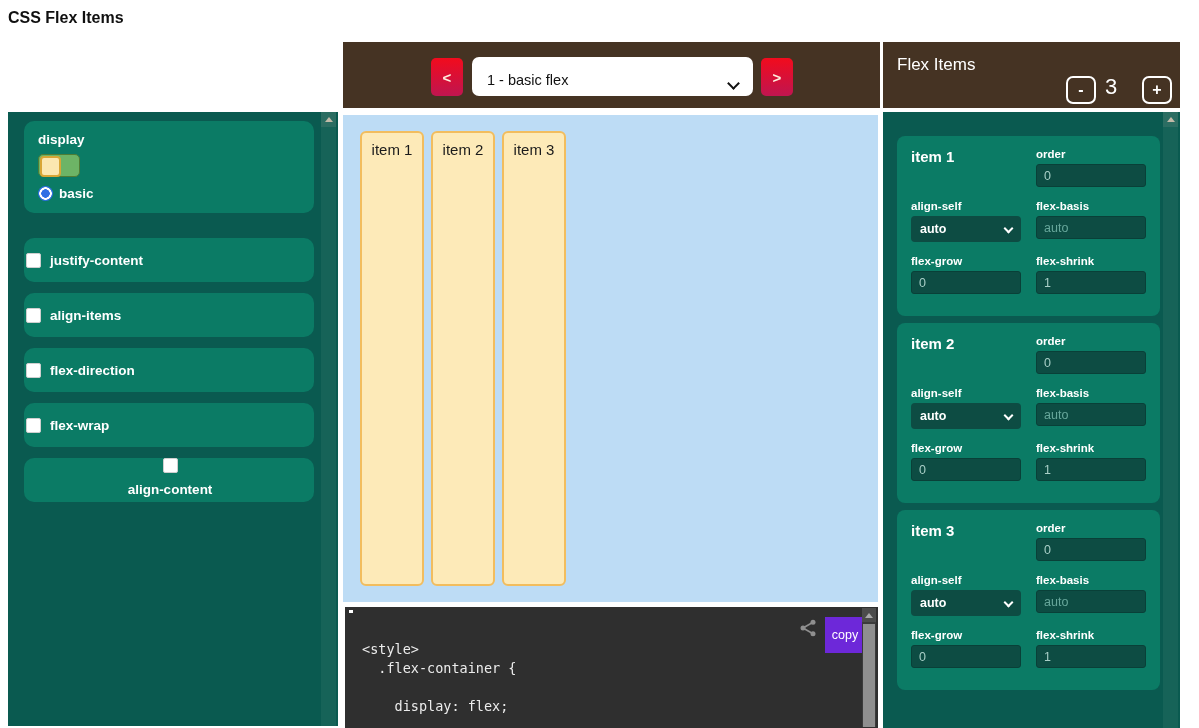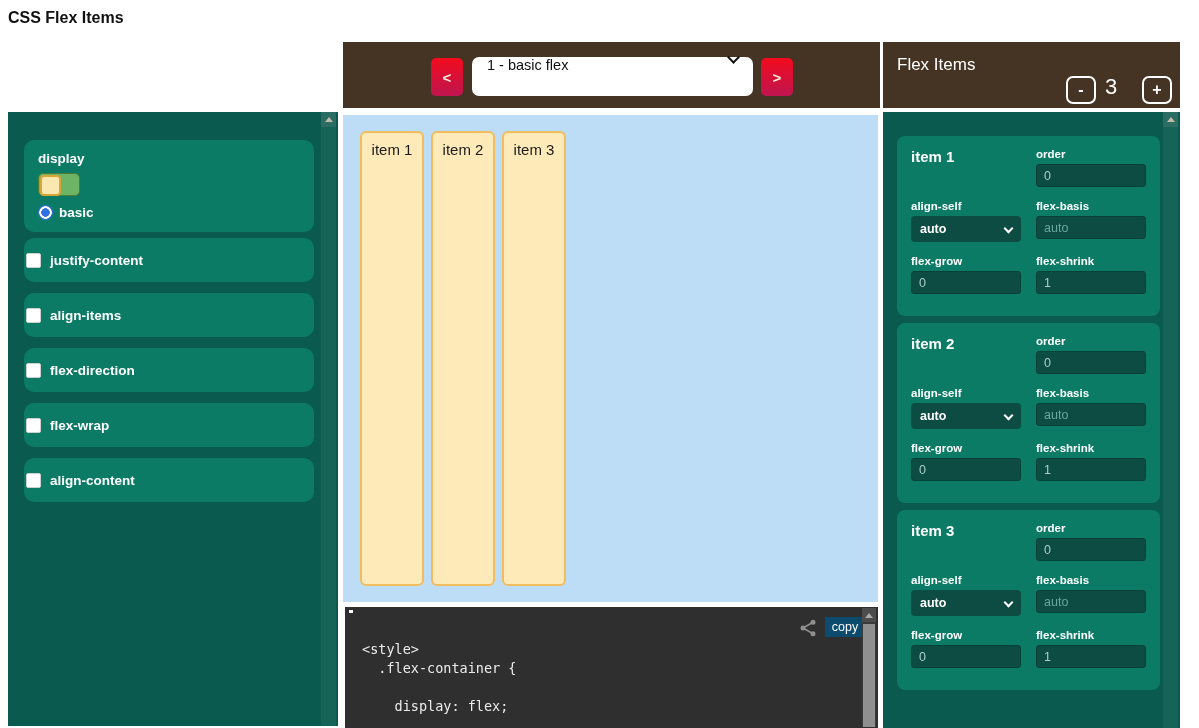--- a/index.html
+++ b/index.html
@@ -22,63 +22,63 @@
   #body-right{left:883px;top:112px;width:297px;height:616px;}
 
   
   .vscroll{position:absolute;top:0;right:2px;width:15px;height:100%;background:#166358;}
   .vscroll .scroll-btn{height:15px;background:#2b6d62;display:flex;align-items:center;justify-content:center;}
   .tri-up{width:0;height:0;border-left:4px solid transparent;border-right:4px solid transparent;
           border-bottom:5px solid #c2baa8;}
 
   
   .card{position:absolute;left:16px;width:290px;background:#0b7b65;border-radius:10px;box-sizing:border-box;}
-  #display-card{top:28px;height:92px;padding:11px 14px;}
+  #display-card{top:9px;height:92px;padding:11px 14px;}
   #display-card .card-label{font-size:13.5px;font-weight:bold;color:#fff;}
   .toggle{margin-top:7px;width:42px;height:23px;background:#6db466;border:1px solid #4f7d35;
           border-radius:5px;box-sizing:border-box;position:relative;cursor:pointer;}
   .toggle .knob{position:absolute;left:1px;top:1px;width:17px;height:17px;background:#fbe7b0;
                 border:2px solid #d8a636;border-radius:4px;}
   .radio-row{margin-top:9px;display:flex;align-items:center;gap:6px;}
   .radio{width:15px;height:15px;border-radius:50%;
          background:radial-gradient(circle,#2f6fe4 0 4px,#ffffff 4.5px 6px,#2f6fe4 6.5px);}
   .radio-label{font-size:13.5px;font-weight:bold;color:#fff;}
 
   .prop-card{height:44px;display:flex;align-items:center;padding-left:2px;gap:9px;cursor:pointer;}
   .checkbox{width:13px;height:13px;background:#fff;border:1px solid #cfcfcf;border-radius:2px;flex:0 0 13px;}
   .prop-label{font-size:13.5px;font-weight:bold;color:#fff;}
-  #prop-0{top:126px;} #prop-1{top:181px;} #prop-2{top:236px;} #prop-3{top:291px;} #prop-4{top:346px;}
+  #prop-0{top:126px;} #prop-1{top:181px;} #prop-2{top:236px;} #prop-3{top:291px;} #prop-4{top:346px;flex-direction:column;}
 
   
   .nav-btn{position:absolute;top:16px;width:32px;height:38px;border:none;border-radius:5px;
            background:linear-gradient(180deg,#f20b1d,#bf1550);color:#ffeedd;font-size:15px;
            font-weight:bold;cursor:pointer;font-family:inherit;}
   #prev-btn{left:88px;} #next-btn{left:418px;}
   .preset-select{position:absolute;left:129px;top:15px;width:281px;height:39px;background:#fff;
-                 border-radius:7px;display:flex;align-items:flex-start;padding:0 15px;box-sizing:border-box;
+                 border-radius:7px;display:flex;align-items:flex-end;padding:8px 15px;box-sizing:border-box;
                  font-size:14.5px;color:#111;cursor:pointer;}
   .chev{width:7px;height:7px;border-right:2.5px solid #111;border-bottom:2.5px solid #111;
         transform:rotate(45deg);margin-left:auto;margin-top:-4px;}
   .chev.small{width:5px;height:5px;border-right:2px solid #fff;border-bottom:2px solid #fff;margin-top:-2px;}
 
   
   .canvas{position:absolute;left:343px;top:115px;width:535px;height:487px;background:#bddcf5;
           display:flex;gap:7px;padding:16px 17px;box-sizing:border-box;}
   .flex-item{flex:0 0 64px;width:64px;background:#fdeab8;border:2px solid #f2bd5e;border-radius:6px;
              font-size:15px;color:#1b1b1b;text-align:center;padding-top:8px;box-sizing:border-box;}
 
   
   .code{position:absolute;left:345px;top:607px;width:533px;height:121px;background:#2f2f2f;overflow:hidden;}
   .code-dot{position:absolute;left:4px;top:3px;width:4px;height:3px;background:#fff;}
   .code-lines{position:absolute;left:17px;top:33px;font-family:"DejaVu Sans Mono",monospace;
               font-size:13.5px;line-height:19px;color:#ececec;}
   .code-line{white-space:pre;min-height:19px;}
   .share-btn{position:absolute;left:453px;top:11px;width:20px;height:20px;background:none;border:none;
              padding:0;cursor:pointer;}
-  .copy-btn{position:absolute;left:480px;top:10px;width:40px;height:20px;background:#0c4a6e;color:#fff;
+  .copy-btn{position:absolute;left:480px;top:10px;width:40px;height:36px;background:#6d28d9;color:#fff;
             border:none;font-size:12.5px;font-family:inherit;cursor:pointer;padding:0;}
   .code-scroll{position:absolute;right:2px;top:1px;width:14px;height:119px;background:#3b3b3b;}
   .code-scroll .scroll-btn{height:14px;background:#4c4c4c;display:flex;align-items:center;justify-content:center;}
   .code-scroll .tri-up{border-bottom-color:#a9a9a9;}
   .code-thumb{position:absolute;left:1px;right:1px;top:16px;bottom:0;background:#8f8f8f;}
 
   
   .count-btn{position:absolute;top:34px;width:30px;height:28px;background:transparent;border:2px solid #fff;
              border-radius:7px;color:#fff;font-size:16px;font-weight:bold;cursor:pointer;
              box-sizing:border-box;font-family:inherit;line-height:1;}

